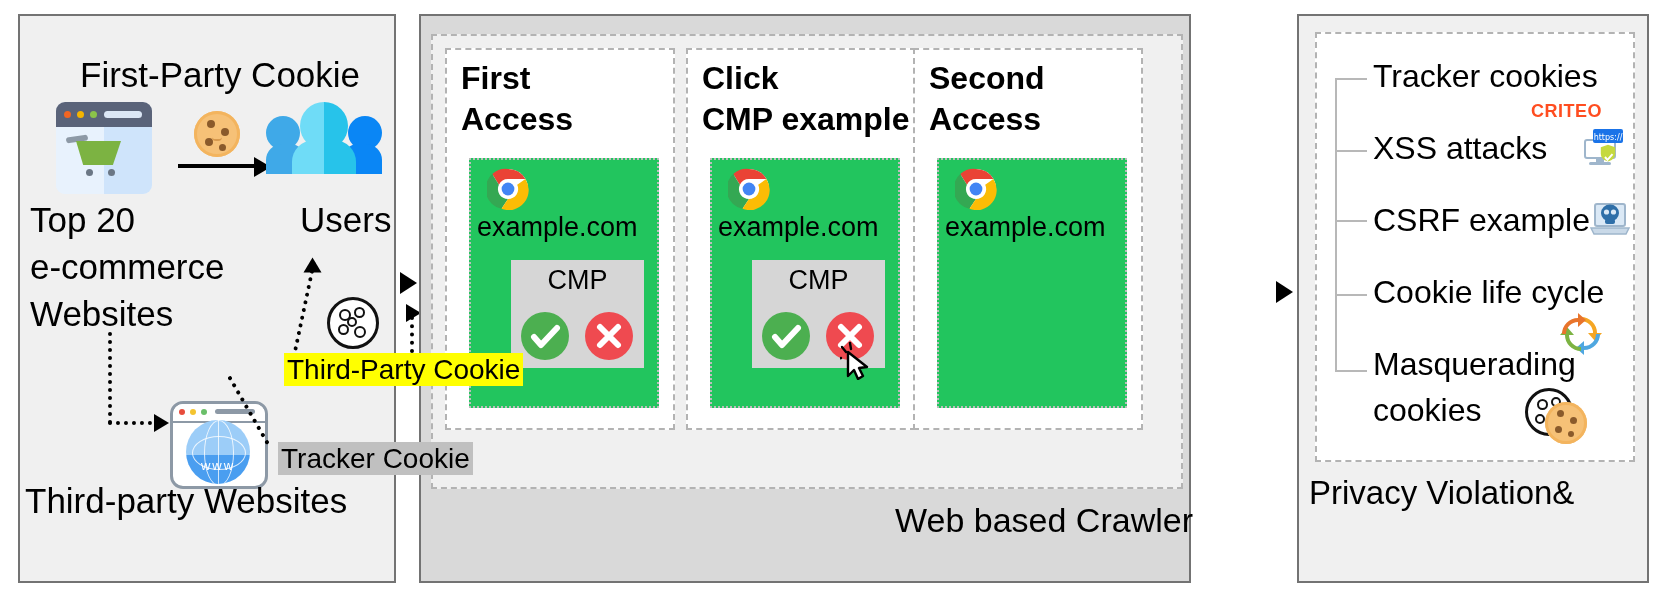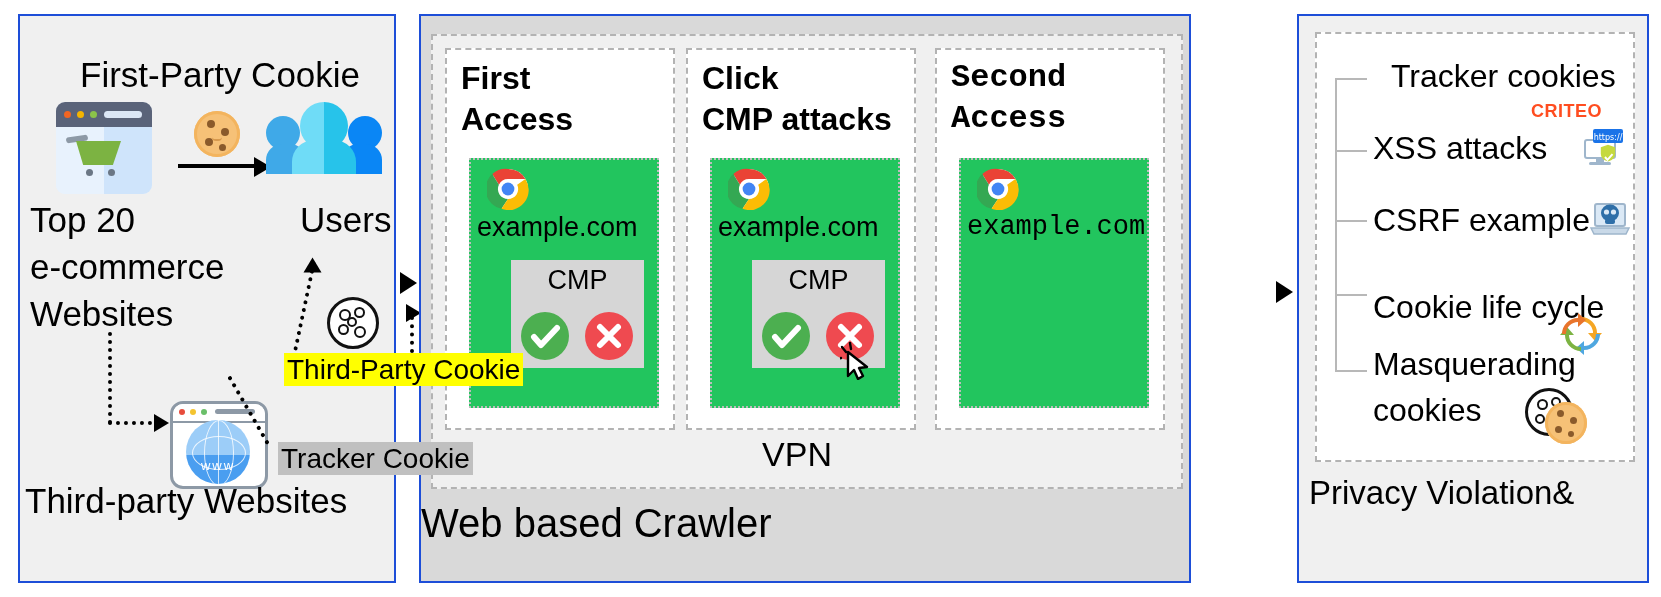--- a/index.html
+++ b/index.html
@@ -1,20 +1,20 @@
 <!DOCTYPE html>
 <html><head>
 <meta charset="utf-8">
 <style>
   html,body{margin:0;padding:0;background:#ffffff;}
   body{width:1661px;height:597px;font-family:"Liberation Sans",sans-serif;color:#000;overflow:hidden;}
   #stage{position:relative;width:1661px;height:597px;}
 
   
-  .panel{position:absolute;background:#f0f0f0;border:2px solid #1d4ed8;box-sizing:border-box;}
+  .panel{position:absolute;background:#f0f0f0;border:2px solid #737373;box-sizing:border-box;}
 
   .dashbox{position:absolute;border:2px dashed #b3b3b3;box-sizing:border-box;}
   .dotbox{position:absolute;border:2px dotted #bdbdbd;box-sizing:border-box;background:#22c55e;}
 
   .txt{position:absolute;white-space:pre;line-height:1.06;}
 
   
   #leftPanel{left:18px;top:14px;width:378px;height:569px;}
   #fpcLabel{left:60px;top:40px;font-size:35px;}
   #top20{left:10px;top:185px;font-size:35px;}
@@ -64,27 +64,27 @@
   .globe{position:absolute;left:13px;top:16px;width:64px;height:64px;border-radius:50%;
     background:linear-gradient(#9ccdf8 0 54%,#4a9ef0 54% 100%);overflow:hidden;}
   .globe em{position:absolute;left:50%;top:0;width:1px;height:100%;background:rgba(255,255,255,.75);}
   .globe .el{position:absolute;left:6px;top:16px;width:52px;height:32px;border:1px solid rgba(255,255,255,.8);border-radius:50%;}
   .globe .el2{position:absolute;left:18px;top:0;width:28px;height:64px;border:1px solid rgba(255,255,255,.8);border-radius:50%;}
   .wwwtext{position:absolute;left:0;top:38px;width:100%;text-align:center;color:#fff;font-size:13px;letter-spacing:2px;font-family:"Liberation Sans",sans-serif;}
 
   
   #midPanel{left:419px;top:14px;width:772px;height:569px;background:#d9d9d9;}
   #vpnBox{left:10px;top:18px;width:752px;height:455px;background:#f0f0f0;}
-  #crawlerLabel{left:0;top:486px;width:772px;text-align:left;font-size:40px;}
+  #crawlerLabel{left:0;top:486px;width:772px;text-align:right;font-size:34px;}
   #vpnLabel{left:0;top:420px;width:752px;text-align:center;font-size:34px;}
 
   .stepbox{position:absolute;top:32px;width:230px;height:382px;background:#ffffff;}
   #step1{left:24px;}
   #step2{left:265px;}
-  #step3{left:514px;font-family:Liberation Mono, monospace;}
+  #step3{left:492px;}
   .steptitle{position:absolute;left:14px;top:8px;font-size:32px;font-weight:bold;line-height:1.28;}
   .innerbox{position:absolute;left:22px;top:108px;width:190px;height:250px;}
   .chrome{position:absolute;left:16px;top:8px;width:42px;height:42px;}
   .sitelabel{position:absolute;left:6px;top:52px;font-size:27px;}
   .cmpbox{position:absolute;left:40px;top:100px;width:133px;height:108px;background:#d6d6d6;}
   .cmptitle{position:absolute;left:0;top:5px;width:133px;text-align:center;font-size:27px;}
   .btn-circ{position:absolute;top:52px;width:48px;height:48px;border-radius:50%;}
   .btn-ok{left:10px;background:#4caf50;}
   .btn-no{left:74px;background:#ef4a50;}
   .cursor{position:absolute;left:88px;top:82px;width:34px;height:38px;}
@@ -225,21 +225,21 @@
           <div class="btn-circ btn-no">
             <svg viewBox="0 0 48 48" width="48" height="48">
               <path d="M15 15 L33 33 M33 15 L15 33" stroke="#fff" stroke-width="6" fill="none" stroke-linecap="round"></path>
             </svg>
           </div>
         </div>
       </div>
     </div>
 
     <div class="dashbox stepbox" id="step2">
-      <div class="steptitle"><span>Click</span><br><span>CMP attacks</span></div>
+      <div class="steptitle"><span>Click</span><br><span>CMP example</span></div>
       <div class="dotbox innerbox">
         <svg class="chrome" viewBox="0 0 48 48">
           <circle cx="24" cy="24" r="23" fill="#fff"></circle>
           <path d="M24 1a23 23 0 0 1 19.9 11.5H24a11.5 11.5 0 0 0-10.4 6.6L6 6.9A23 23 0 0 1 24 1z" fill="#ea4335"></path>
           <path d="M6 6.9l7.6 12.2A11.5 11.5 0 0 0 24 35.5l-7.5 11.1A23 23 0 0 1 6 6.9z" fill="#34a853"></path>
           <path d="M43.9 12.5A23 23 0 0 1 16.5 46.6L24 35.5a11.5 11.5 0 0 0 10.5-16.4z" fill="#fbbc05"></path>
           <circle cx="24" cy="24" r="10" fill="#fff"></circle>
           <circle cx="24" cy="24" r="7.3" fill="#4285f4"></circle>
         </svg>
         <div class="sitelabel">example.com</div>
@@ -275,37 +275,36 @@
           <path d="M24 1a23 23 0 0 1 19.9 11.5H24a11.5 11.5 0 0 0-10.4 6.6L6 6.9A23 23 0 0 1 24 1z" fill="#ea4335"></path>
           <path d="M6 6.9l7.6 12.2A11.5 11.5 0 0 0 24 35.5l-7.5 11.1A23 23 0 0 1 6 6.9z" fill="#34a853"></path>
           <path d="M43.9 12.5A23 23 0 0 1 16.5 46.6L24 35.5a11.5 11.5 0 0 0 10.5-16.4z" fill="#fbbc05"></path>
           <circle cx="24" cy="24" r="10" fill="#fff"></circle>
           <circle cx="24" cy="24" r="7.3" fill="#4285f4"></circle>
         </svg>
         <div class="sitelabel">example.com</div>
       </div>
     </div>
 
-    <div class="txt" id="vpnLabel">VPN</div>
     <div class="txt" id="crawlerLabel">Web based Crawler</div>
   </div>
 
   <div class="arrowhead" style="left:1276px;top:281px;border-top-width:11px;border-bottom-width:11px;border-left-width:17px;"></div>
 
   <div class="panel" id="rightPanel">
     <div class="dashbox" id="rightDash"></div>
 
     <div class="bracket"></div>
     <div class="tick" style="top:62px;"></div>
     <div class="tick" style="top:134px;"></div>
     <div class="tick" style="top:204px;"></div>
     <div class="tick" style="top:278px;"></div>
     <div class="tick" style="top:354px;"></div>
 
-    <div class="txt rlabel" style="left:74px;top:44px;margin-left:18px;">Tracker cookies</div>
+    <div class="txt rlabel" style="left:74px;top:44px;">Tracker cookies</div>
     <div class="txt" style="left:232px;top:86px;font-size:18px;font-weight:bold;color:#ff4d20;letter-spacing:.5px;">CRITEO</div>
 
     <div class="txt rlabel" style="left:74px;top:116px;">XSS attacks</div>
     <svg style="position:absolute;left:280px;top:110px;width:46px;height:44px;" viewBox="0 0 46 44">
       <rect x="6" y="14" width="30" height="18" rx="2" fill="#fff" stroke="#9fb6cc" stroke-width="2"></rect>
       <rect x="17" y="32" width="8" height="4" fill="#9fb6cc"></rect>
       <rect x="10" y="36" width="22" height="3" rx="1.5" fill="#9fb6cc"></rect>
       <rect x="14" y="3" width="30" height="14" rx="2" fill="#1a73e8"></rect>
       <text x="29" y="13.5" font-size="8" fill="#fff" text-anchor="middle" font-family="DejaVu Sans, sans-serif">https://</text>
       <path d="M31 24 l9 -3 l9 3 v8 c0 6 -5 9 -9 10 c-4 -1 -9 -4 -9 -10 z" transform="translate(-3,2) scale(.8)" fill="#c5d93e"></path>
@@ -315,21 +314,21 @@
     <div class="txt rlabel" style="left:74px;top:188px;">CSRF example</div>
     <svg style="position:absolute;left:290px;top:186px;width:42px;height:38px;" viewBox="0 0 42 38">
       <rect x="6" y="2" width="30" height="22" rx="2" fill="#dbe9f6" stroke="#9fb6cc" stroke-width="2"></rect>
       <path d="M2 26 h38 l-3 6 h-32 z" fill="#c9d9e8" stroke="#9fb6cc" stroke-width="1.5"></path>
       <ellipse cx="21" cy="11" rx="9" ry="8.5" fill="#2f6fa8"></ellipse>
       <rect x="16" y="17" width="10" height="5" rx="2" fill="#2f6fa8"></rect>
       <circle cx="17.5" cy="10" r="2.6" fill="#dbe9f6"></circle>
       <circle cx="24.5" cy="10" r="2.6" fill="#dbe9f6"></circle>
     </svg>
 
-    <div class="txt rlabel" style="left:74px;top:260px;margin-top:15px;">Cookie life cycle</div>
+    <div class="txt rlabel" style="left:74px;top:260px;">Cookie life cycle</div>
     <svg style="position:absolute;left:258px;top:296px;width:48px;height:44px;" viewBox="0 0 48 44">
       <path d="M24 5 A16 16 0 0 1 40 21 l5 0 l-7 8 l-7 -8 l5 0 A12 12 0 0 0 24 9 z" fill="#f5a623"></path>
       <path d="M43 22 A16 16 0 0 1 27 38 l0 5 l-8 -7 l8 -7 l0 5 A12 12 0 0 0 39 22 z" fill="#4fa7e0"></path>
       <path d="M24 39 A16 16 0 0 1 8 23 l-5 0 l7 -8 l7 8 l-5 0 A12 12 0 0 0 24 35 z" fill="#7cb342"></path>
       <path d="M5 22 A16 16 0 0 1 21 6 l0 -5 l8 7 l-8 7 l0 -5 A12 12 0 0 0 9 22 z" fill="#e8742c"></path>
     </svg>
 
     <div class="txt rlabel" style="left:74px;top:332px;">Masquerading</div>
     <div class="txt rlabel" style="left:74px;top:378px;">cookies</div>
     <div class="ocookie" style="left:226px;top:372px;width:42px;height:42px;">

